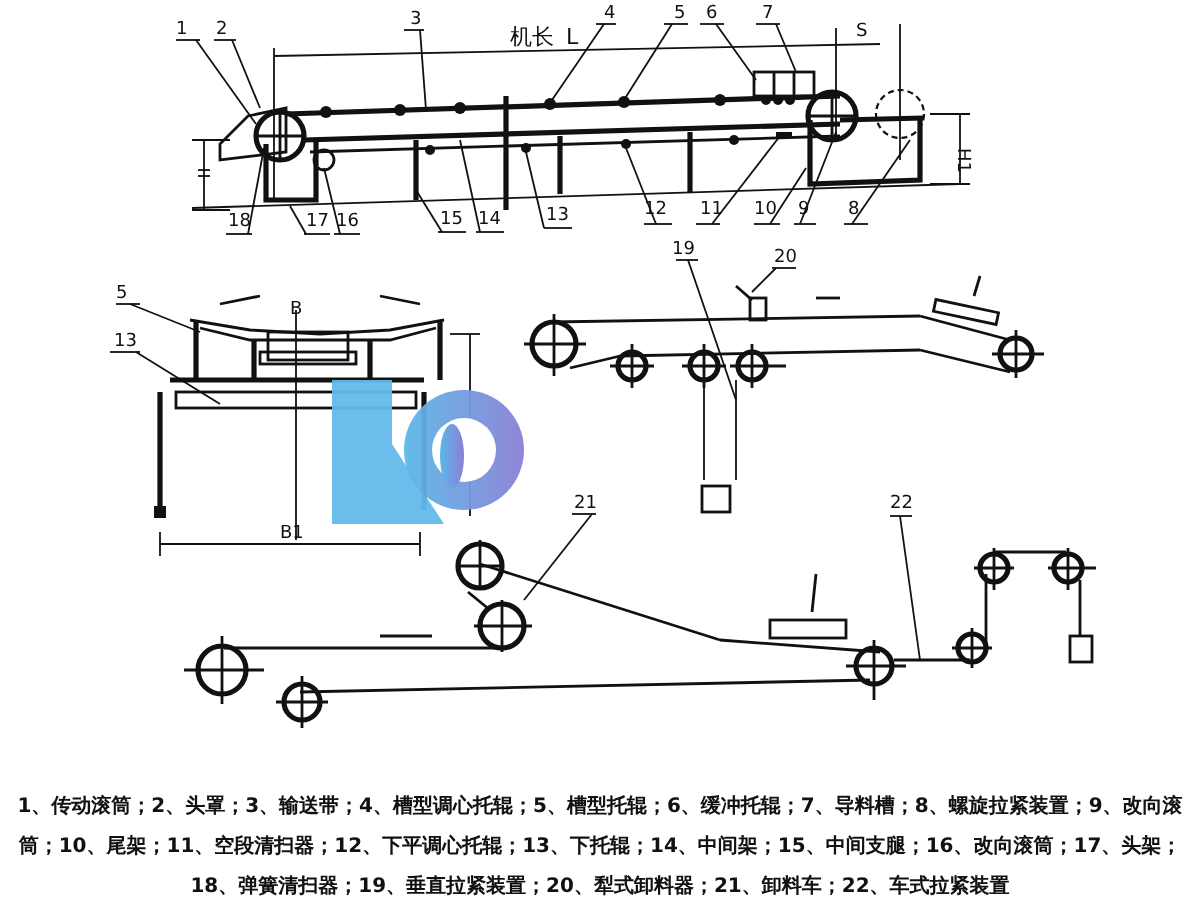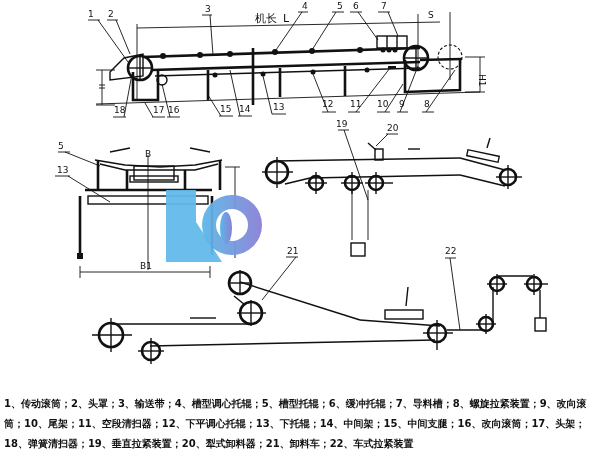--- a/index.html
+++ b/index.html
@@ -8,21 +8,21 @@
   svg { position: absolute; left: 0; top: 0; }
   .ln { stroke: #111; fill: none; stroke-width: 1.4; }
   .thk { stroke: #111; fill: none; stroke-width: 2.6; }
   .thin { stroke: #111; fill: none; stroke-width: 0.9; }
   .dash { stroke: #111; fill: none; stroke-width: 1.1; stroke-dasharray: 3 2; }
   .dot { fill: #111; }
   .lbl { font-family: "DejaVu Sans", sans-serif; font-size: 9px; fill: #111; }
   .lbl-lg { font-family: "DejaVu Sans", sans-serif; font-size: 11px; fill: #111; }
   .legend { position: absolute; left: 4px; top: 394px; width: 592px;
             font-size: 10px; line-height: 20px; font-weight: bold; color: #111;
-            font-family: "DejaVu Sans", sans-serif; }
+            font-family: "DejaVu Sans", sans-serif; text-align: center; }
 </style>
 </head>
 <body>
 
 <svg width="600" height="454" viewBox="0 0 600 454">
 
   <g>
 
     <line class="thin" x1="137" y1="28" x2="440" y2="22"></line>
     <line class="thin" x1="137" y1="24" x2="137" y2="100"></line>

